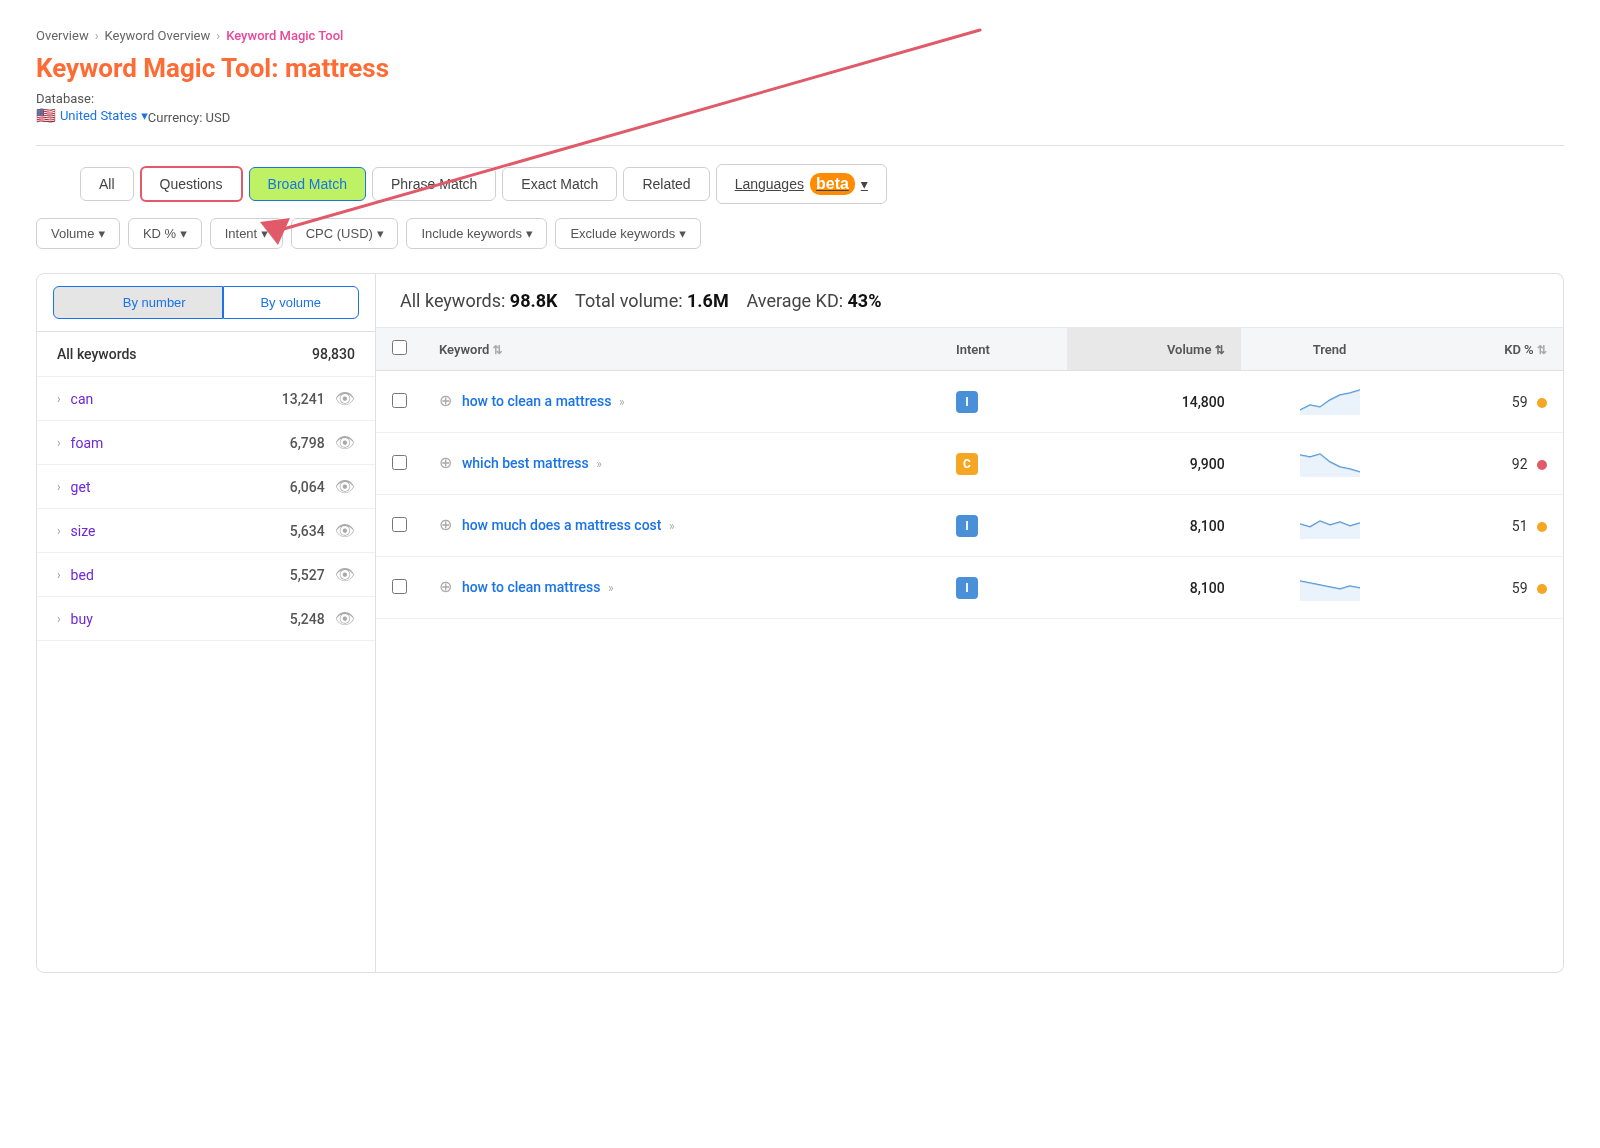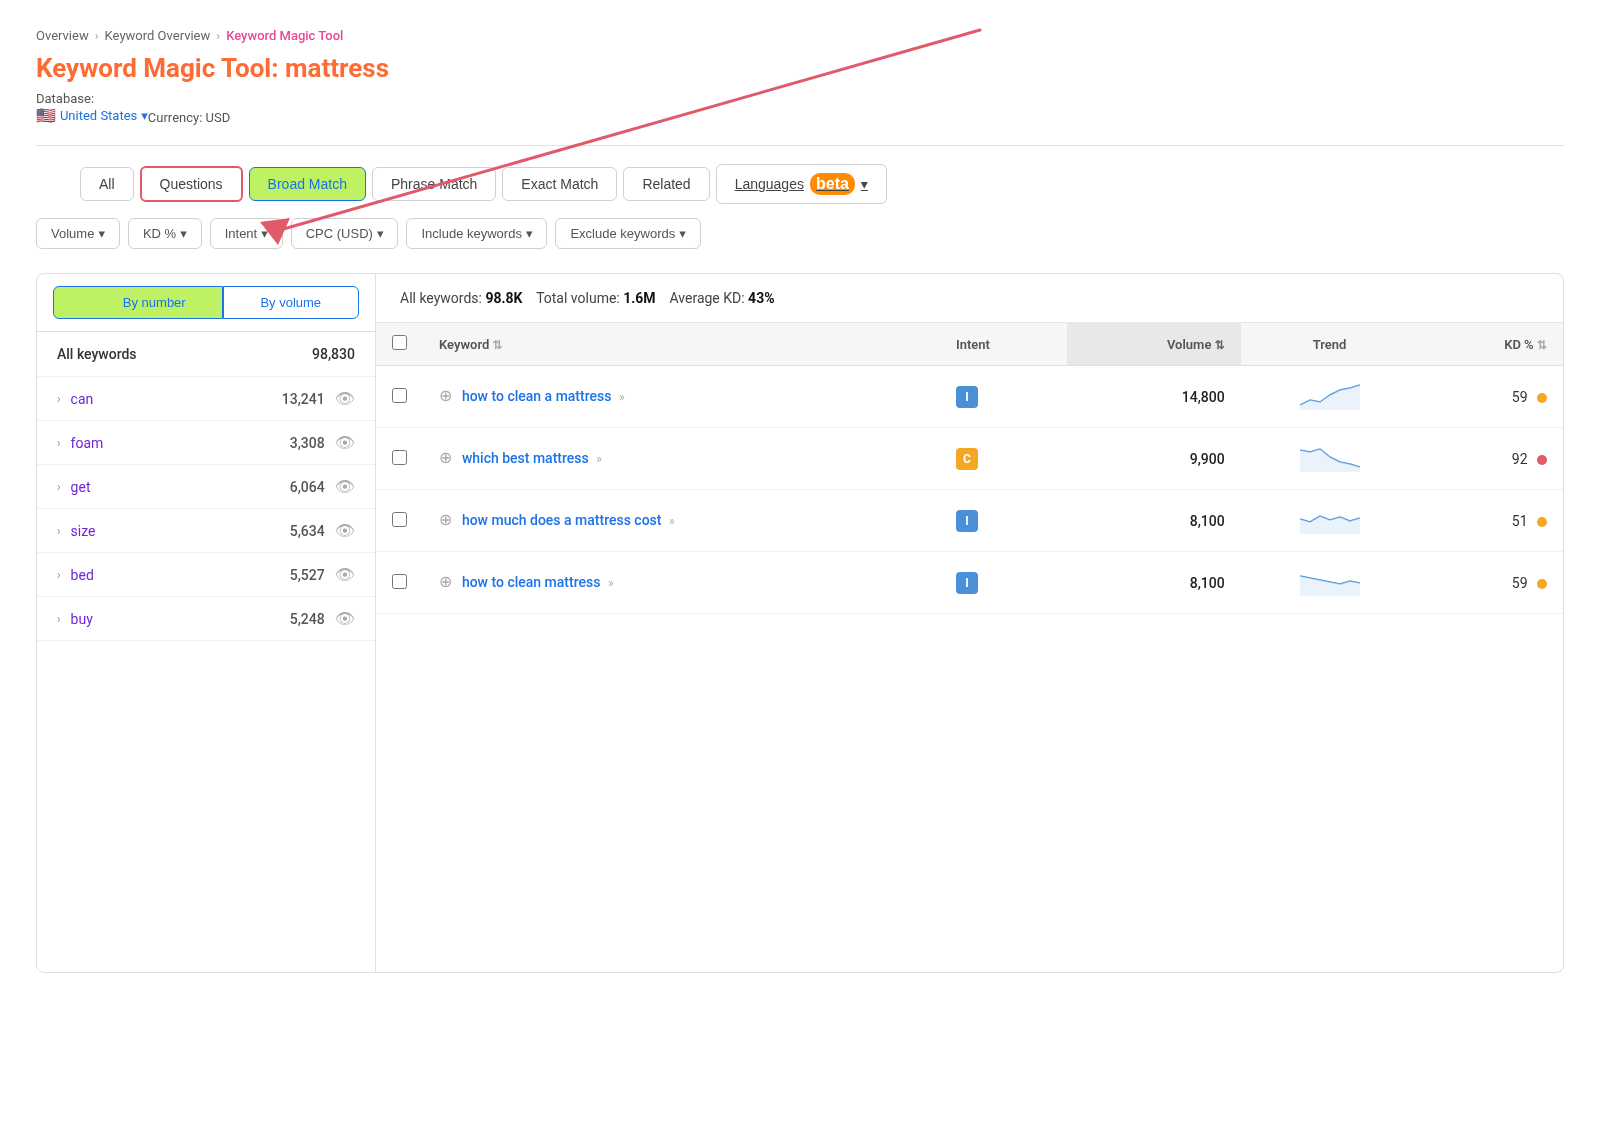--- a/index.html
+++ b/index.html
@@ -141,21 +141,21 @@
       border: 1px solid #1a73e8;
       background: #fff;
       font-size: 13px;
       cursor: pointer;
       font-weight: 500;
       color: #1a73e8;
     }
     .toggle-btn:first-child { border-radius: 6px 0 0 6px; }
     .toggle-btn:last-child { border-radius: 0 6px 6px 0; }
     .toggle-btn.active {
-      background: #bef264;
+      background: #e5e5e5;
       color: #1a73e8;
       padding-left: 47px;
     }
     .sidebar-list { padding: 0; }
     .sidebar-all-keywords {
       display: flex;
       justify-content: space-between;
       align-items: center;
       padding: 14px 20px;
       border-bottom: 1px solid #f0f0f0;
@@ -188,21 +188,21 @@
       flex: 1;
       border: 1px solid #e0e0e0;
       border-left: none;
       border-radius: 0 8px 8px 0;
       background: #fff;
       overflow: hidden;
     }
     .stats-bar {
       padding: 16px 24px;
       border-bottom: 1px solid #e8e8e8;
-      font-size: 14px;
+      font-size: 18px;
       color: #444;
     }
     .stats-bar strong { font-weight: 700; color: #111; }
     .kw-table {
       width: 100%;
       border-collapse: collapse;
     }
     .kw-table thead tr {
       background: #f5f6f8;
       border-bottom: 1px solid #e0e0e0;
@@ -367,21 +367,21 @@
         <div id="sidebar-items-container">
             <div class="sidebar-item">
       <span class="chevron-icon">›</span>
       <span class="sidebar-keyword">can</span>
       <span class="sidebar-count">13,241</span>
       <span class="eye-icon">👁</span>
     </div>
             <div class="sidebar-item">
       <span class="chevron-icon">›</span>
       <span class="sidebar-keyword">foam</span>
-      <span class="sidebar-count">3,308</span>
+      <span class="sidebar-count">6,798</span>
       <span class="eye-icon">👁</span>
     </div>
             <div class="sidebar-item">
       <span class="chevron-icon">›</span>
       <span class="sidebar-keyword">get</span>
       <span class="sidebar-count">6,064</span>
       <span class="eye-icon">👁</span>
     </div>
             <div class="sidebar-item">
       <span class="chevron-icon">›</span>

